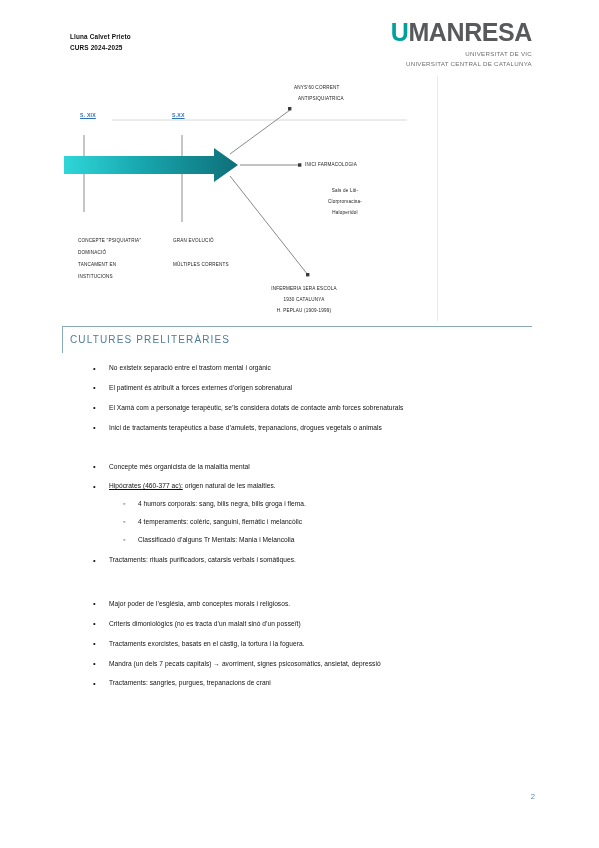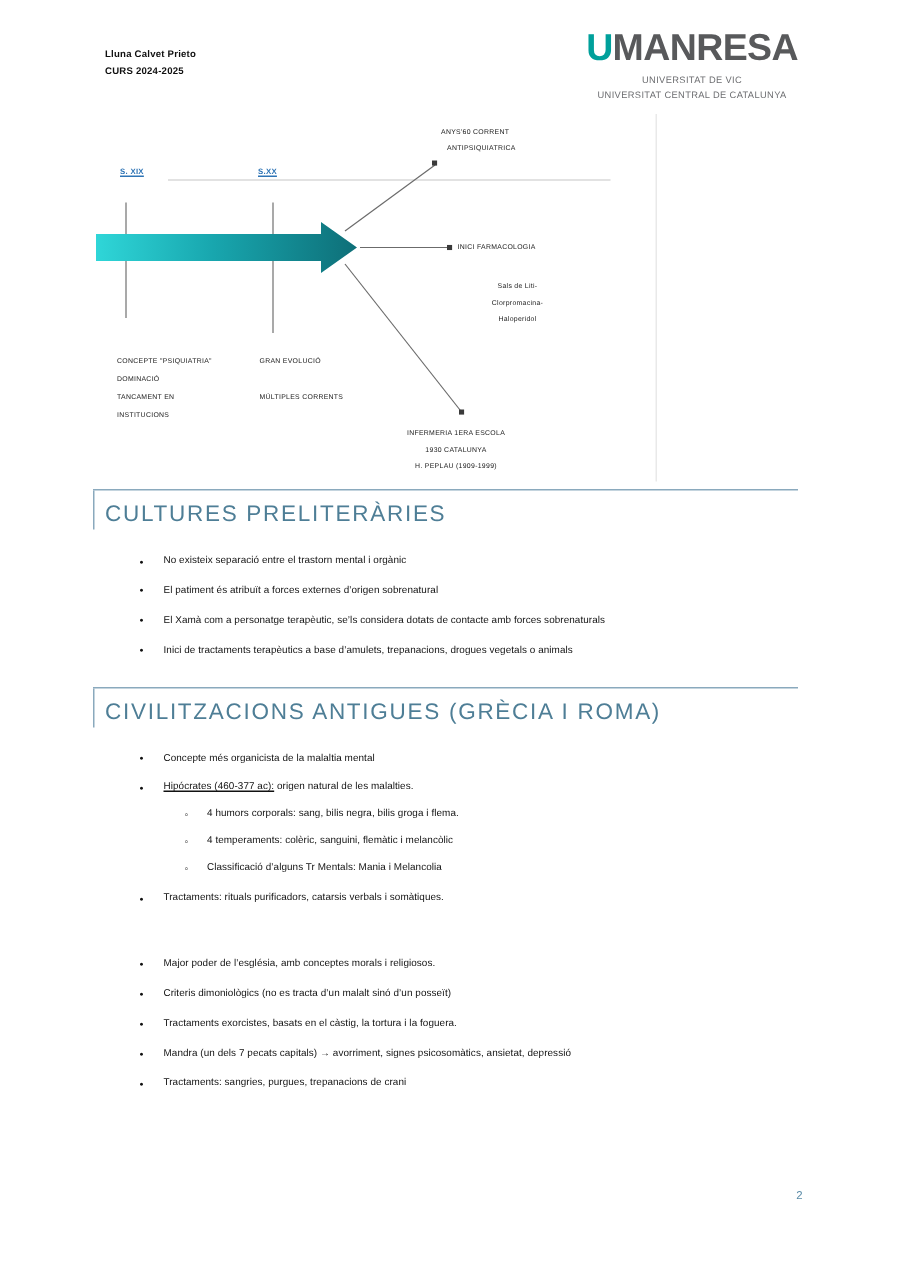--- a/index.html
+++ b/index.html
@@ -30,21 +30,21 @@
     font-size: 6.4px;
     font-weight: bold;
     line-height: 1.75;
     letter-spacing: 0.15px;
     color: #101010;
   }
   .logo-block {
     position: absolute;
     right: 67px;
     top: 20px;
-    text-align: center;
+    text-align: right;
   }
   .logo-wordmark {
     font-size: 25px;
     font-weight: bold;
     letter-spacing: -0.4px;
     line-height: 1;
     white-space: nowrap;
     color: #58595b;
   }
   .logo-wordmark .logo-u {
@@ -113,21 +113,21 @@
     position: absolute;
     left: 0;
     top: 0;
     width: 1.1px;
     height: 26px;
     background: #8aa9bd;
   }
   .section-heading .htext {
     display: block;
     padding-left: 8px;
-    font-size: 15px;
+    font-size: 10px;
     letter-spacing: 1.15px;
     color: #4e7e96;
     font-weight: normal;
   }
   ul.bullets {
     list-style: none;
     margin: 0;
     padding: 0;
   }
   ul.bullets > li {
@@ -254,23 +254,20 @@
       <li class="l1">No existeix separació entre el trastorn mental i orgànic</li>
       <li class="l1">El patiment és atribuït a forces externes d’origen sobrenatural</li>
       <li class="l1">El Xamà com a personatge terapèutic, se’ls considera dotats de contacte amb forces sobrenaturals</li>
       <li class="l1">Inici de tractaments terapèutics a base d’amulets, trepanacions, drogues vegetals o animals</li>
     </ul>
   </div>
 
   <div class="sect-gap-1"></div>
 
   <div class="section">
-    <div class="section-heading">
-      <span class="htext">CIVILITZACIONS ANTIGUES (GRÈCIA I ROMA)</span>
-    </div>
     <ul class="bullets">
       <li class="l1">Concepte més organicista de la malaltia mental</li>
       <li class="l1"><span class="underlined">Hipócrates (460-377 ac):</span><span> origen natural de les malalties.</span></li>
       <li class="l2">4 humors corporals: sang, bilis negra, bilis groga i flema.</li>
       <li class="l2">4 temperaments: colèric, sanguini, flemàtic i melancòlic</li>
       <li class="l2">Classificació d’alguns Tr Mentals: Mania i Melancolia</li>
       <li class="l1">Tractaments: rituals purificadors, catarsis verbals i somàtiques.</li>
     </ul>
   </div>
 

